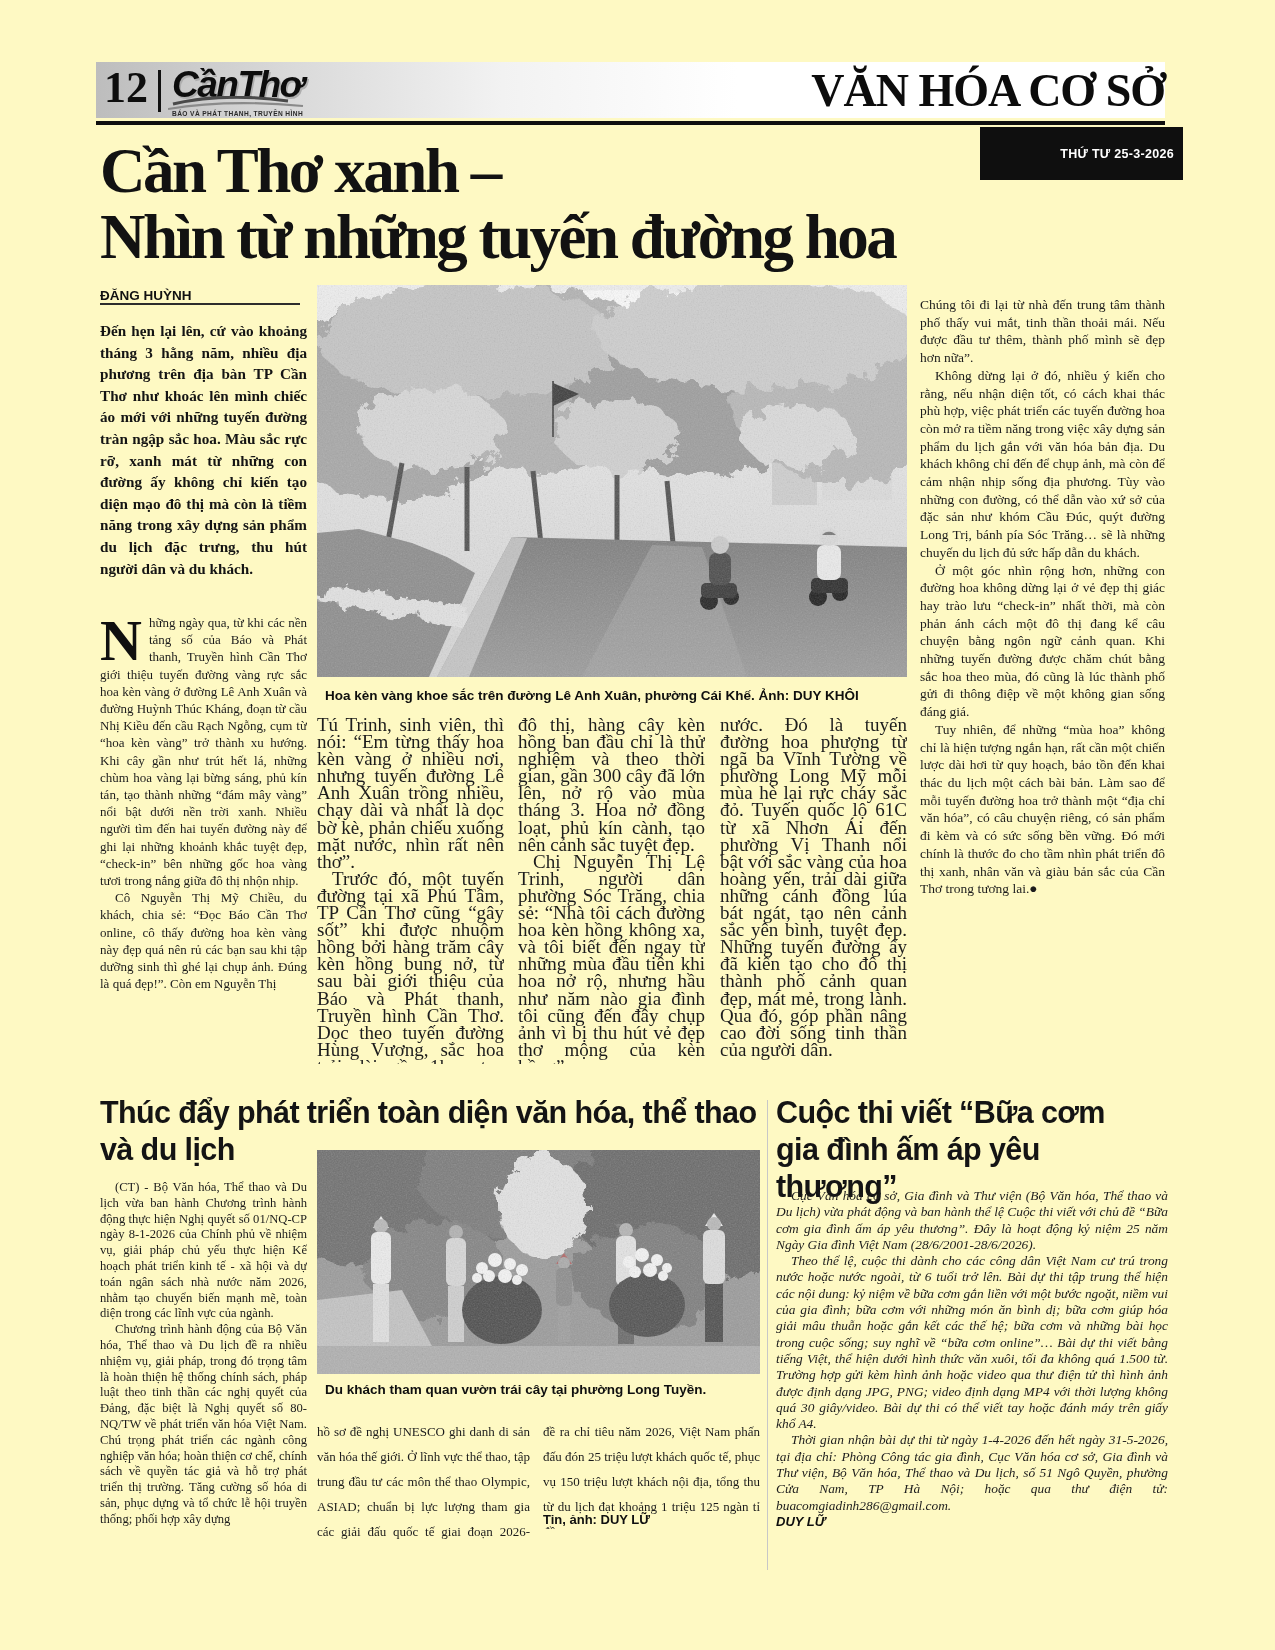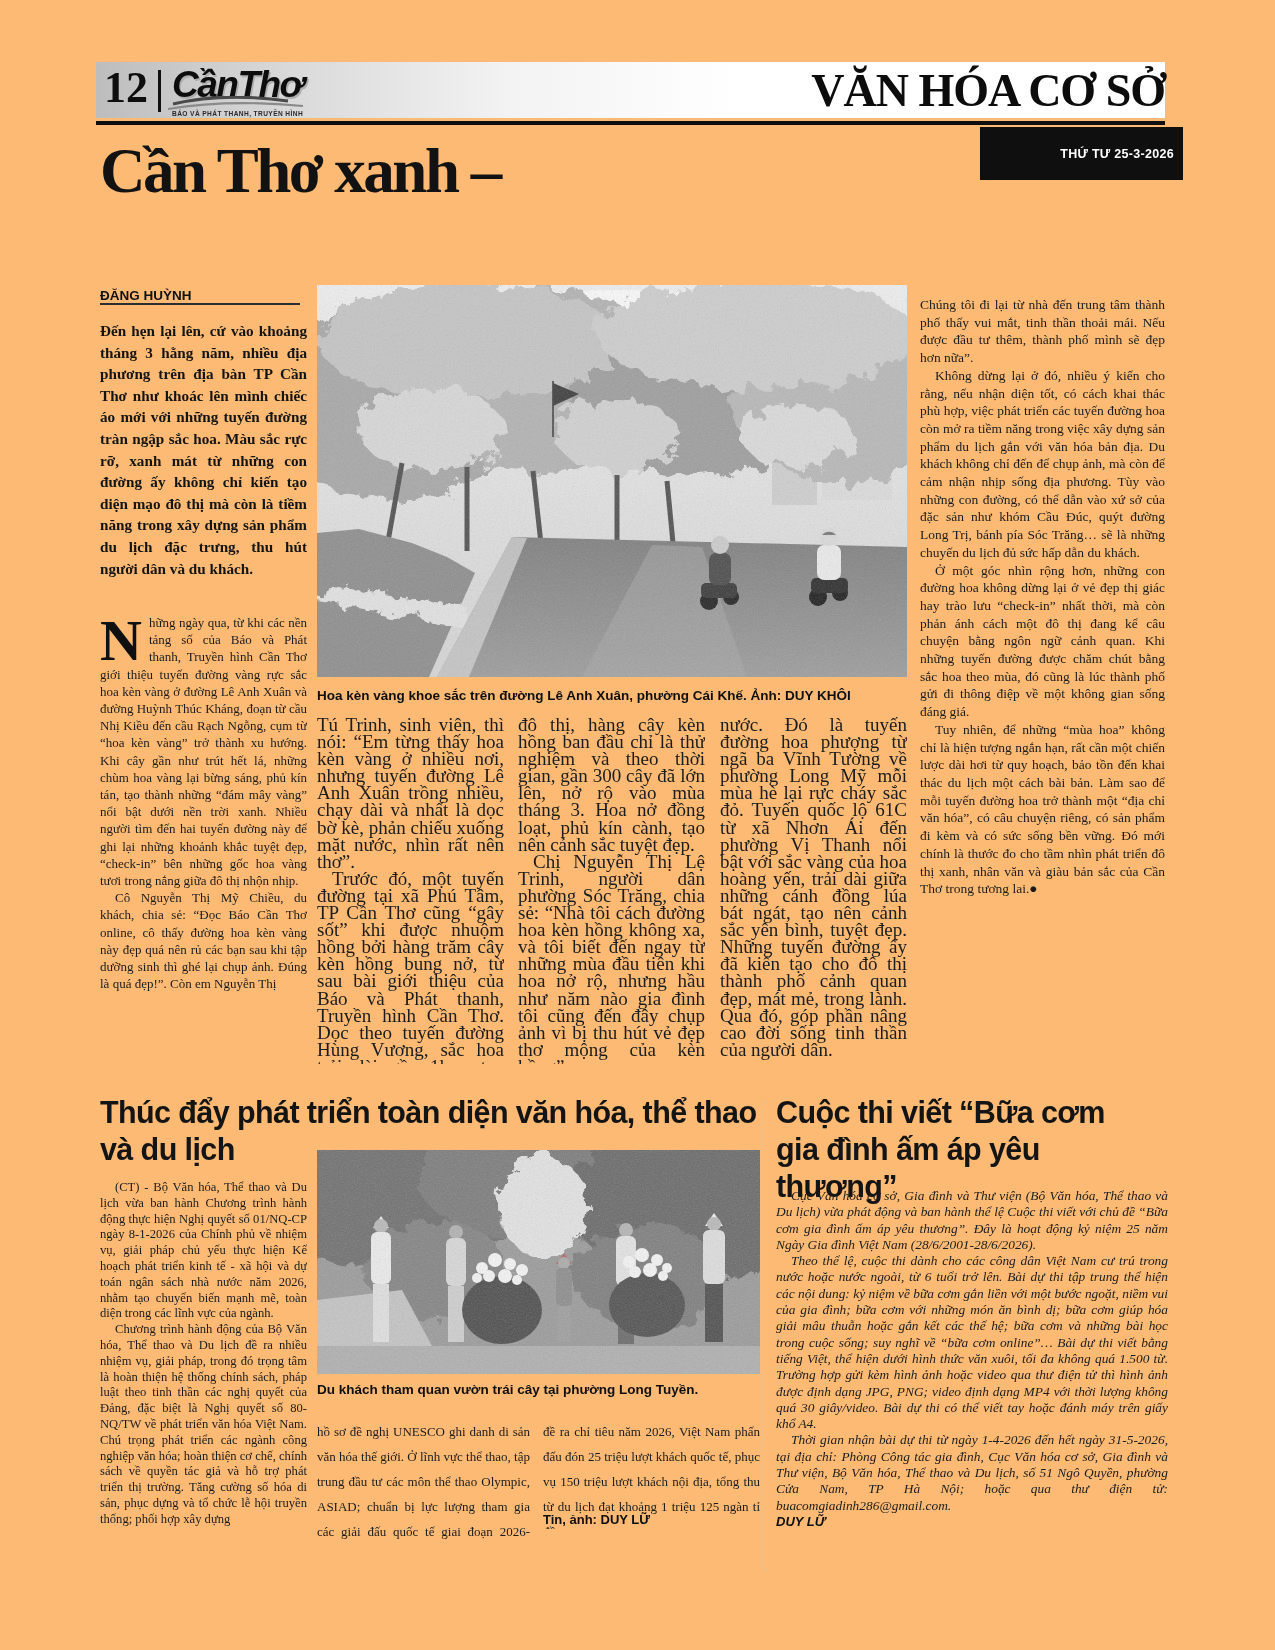--- a/index.html
+++ b/index.html
@@ -1,16 +1,16 @@
 <!DOCTYPE html>
 <html><head>
 <meta charset="utf-8">
 <style>
   html,body { margin:0; padding:0; background:#ffffff; }
-  .page { position:relative; width:1275px; height:1650px; background:#fdba74;
+  .page { position:relative; width:1275px; height:1650px; background:#fef9c3;
           font-family:"Liberation Serif", serif; color:#1b1b1b; overflow:hidden; }
   .abs { position:absolute; }
 
   
   .band { background:linear-gradient(90deg,#bdbdbd 0%,#d9d9d9 18%,#f2f2f2 38%,#ffffff 60%); }
   .pagenum { font-family:"Liberation Serif", serif; font-weight:700; font-size:44px; line-height:44px; color:#0e0e0e; }
   .hdr-bar { background:#111; }
   .logo-main { font-family:"Liberation Sans", sans-serif; font-weight:700; font-style:italic;
                font-size:37px; line-height:37px; letter-spacing:-1.5px; color:#0d0d0d;
                text-shadow:1.5px 1.5px 0 #aeaeae; }
@@ -29,21 +29,21 @@
   .byline { font-family:"Liberation Sans", sans-serif; font-weight:700; font-size:13.5px;
             color:#111; border-bottom:2.5px solid #2d2d2d; }
   .lead { font-weight:700; font-size:15.2px; line-height:21.6px; text-align:justify; color:#141414; }
   .bodytext { text-align:justify; color:#1c1c1c; overflow:hidden; }
   .bodytext p { margin:0; }
   .bodytext p.ind { text-indent:15px; }
   .ft-col1 { font-size:13px;   line-height:17.2px; }
   .ft-mid  { font-size:19px;   line-height:17.1px; }
   .ft-col5 { font-size:13.5px; line-height:17.7px; }
   .dropcap { float:left; font-weight:700; font-size:58px; line-height:47px; padding:3px 7px 0 0; color:#101010; }
-  .caption { font-family:"Liberation Sans", sans-serif; font-weight:700; font-size:13.5px; color:#0f0f0f; }
+  .caption { font-family:"Liberation Sans", sans-serif; font-weight:700; font-size:13.5px; color:#0f0f0f;margin-left:8px; }
 
   
   .sub-headline { font-family:"Liberation Sans", sans-serif; font-weight:700; font-size:30.5px;
                   line-height:37px; letter-spacing:-0.6px; color:#141414; }
   .ft-a2c1 { font-size:12.6px; line-height:15.8px; }
   .ft-a2cx { font-size:13px;   line-height:25px;margin-top:11px; }
   .ft-a3   { font-size:13.4px; line-height:16.3px;font-style:italic; }
   .credit { font-family:"Liberation Sans", sans-serif; font-weight:700; font-size:13px;
             text-align:left; color:#0f0f0f; }
   .vdivider { background:#c7c7c7; }
@@ -75,20 +75,21 @@
   <svg class="abs" style="left:168px; top:96px;" width="140" height="16" viewBox="0 0 140 16">
     <path d="M5 8 Q55 -4 120 5" stroke="#4a4a4a" stroke-width="3" fill="none"></path>
     <path d="M0 13 Q60 3 135 10" stroke="#8a8a8a" stroke-width="2.2" fill="none"></path>
   </svg>
   <div class="abs logo-tag" style="left:172px; top:110px;">BÁO VÀ PHÁT THANH, TRUYỀN HÌNH</div>
   <div class="abs section-title" style="left:700px; top:68px; width:465px;">VĂN HÓA CƠ SỞ</div>
   <div class="abs rule" style="left:96px; top:121px; width:1069px; height:4px;"></div>
   <div class="abs datebox" style="left:980px; top:127px; width:185px; height:21px;">THỨ TƯ 25-3-2026</div>
 
   <div class="abs main-headline" style="left:100px; top:138px;">Cần Thơ xanh –</div>
+  <div class="abs main-headline" style="left:100px; top:204px;">Nhìn từ những tuyến đường hoa</div>
 
   <div class="abs byline" style="left:100px; top:288px; width:200px;">ĐĂNG HUỲNH</div>
 
   <div class="abs lead" style="left:100px; top:320px; width:207px; height:290px; overflow:hidden;">Đến hẹn lại lên, cứ vào khoảng tháng 3 hằng năm, nhiều địa phương trên địa bàn TP Cần Thơ như khoác lên mình chiếc áo mới với những tuyến đường tràn ngập sắc hoa. Màu sắc rực rỡ, xanh mát từ những con đường ấy không chỉ kiến tạo diện mạo đô thị mà còn là tiềm năng trong xây dựng sản phẩm du lịch đặc trưng, thu hút người dân và du khách.</div>
 
   <div class="abs bodytext ft-col1" style="left:100px; top:614px; width:207px; height:448px;">
     <p><span class="dropcap">N</span><span>hững ngày qua, từ khi các nền tảng số của Báo và Phát thanh, Truyền hình Cần Thơ giới thiệu tuyến đường vàng rực sắc hoa kèn vàng ở đường Lê Anh Xuân và đường Huỳnh Thúc Kháng, đoạn từ cầu Nhị Kiều đến cầu Rạch Ngỗng, cụm từ “hoa kèn vàng” trở thành xu hướng. Khi cây gần như trút hết lá, những chùm hoa vàng lại bừng sáng, phủ kín tán, tạo thành những “đám mây vàng” nổi bật dưới nền trời xanh. Nhiều người tìm đến hai tuyến đường này để ghi lại những khoảnh khắc tuyệt đẹp, “check-in” bên những gốc hoa vàng tươi trong nắng giữa đô thị nhộn nhịp.</span></p>
     <p class="ind">Cô Nguyễn Thị Mỹ Chiều, du khách, chia sẻ: “Đọc Báo Cần Thơ online, cô thấy đường hoa kèn vàng này đẹp quá nên rủ các bạn sau khi tập dưỡng sinh thì ghé lại chụp ảnh. Đúng là quá đẹp!”. Còn em Nguyễn Thị</p>
   </div>
 

